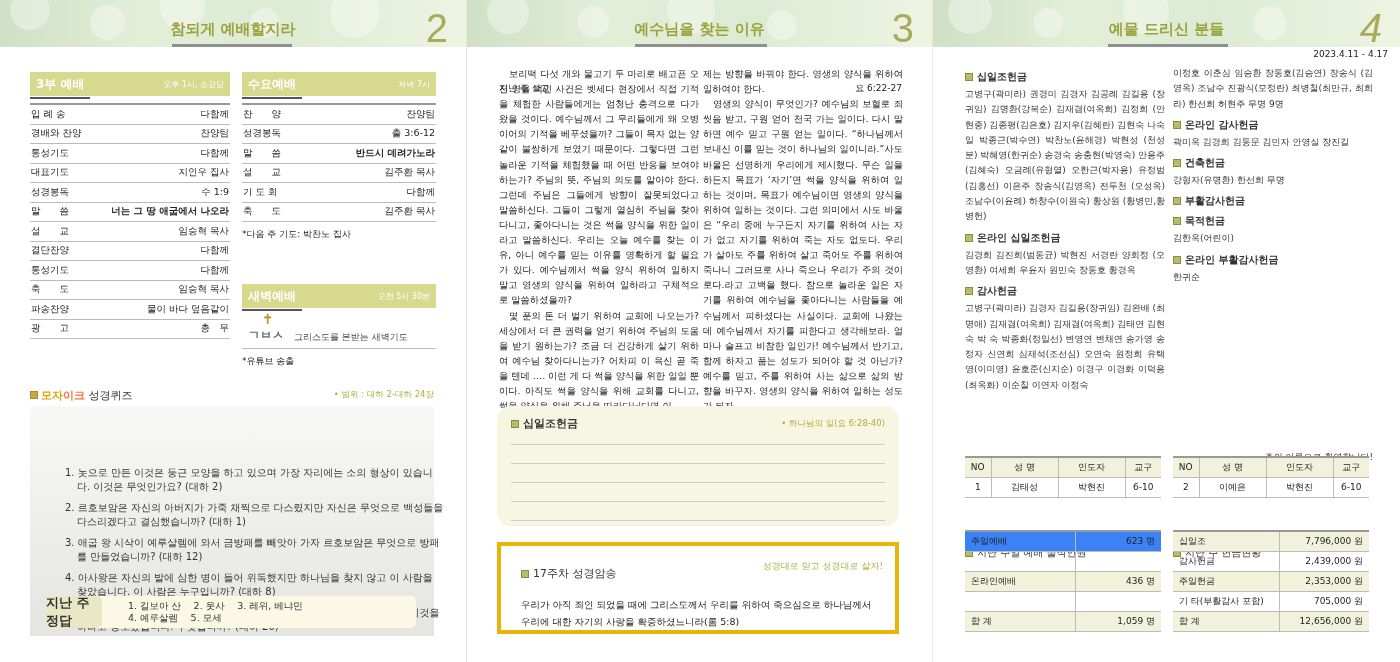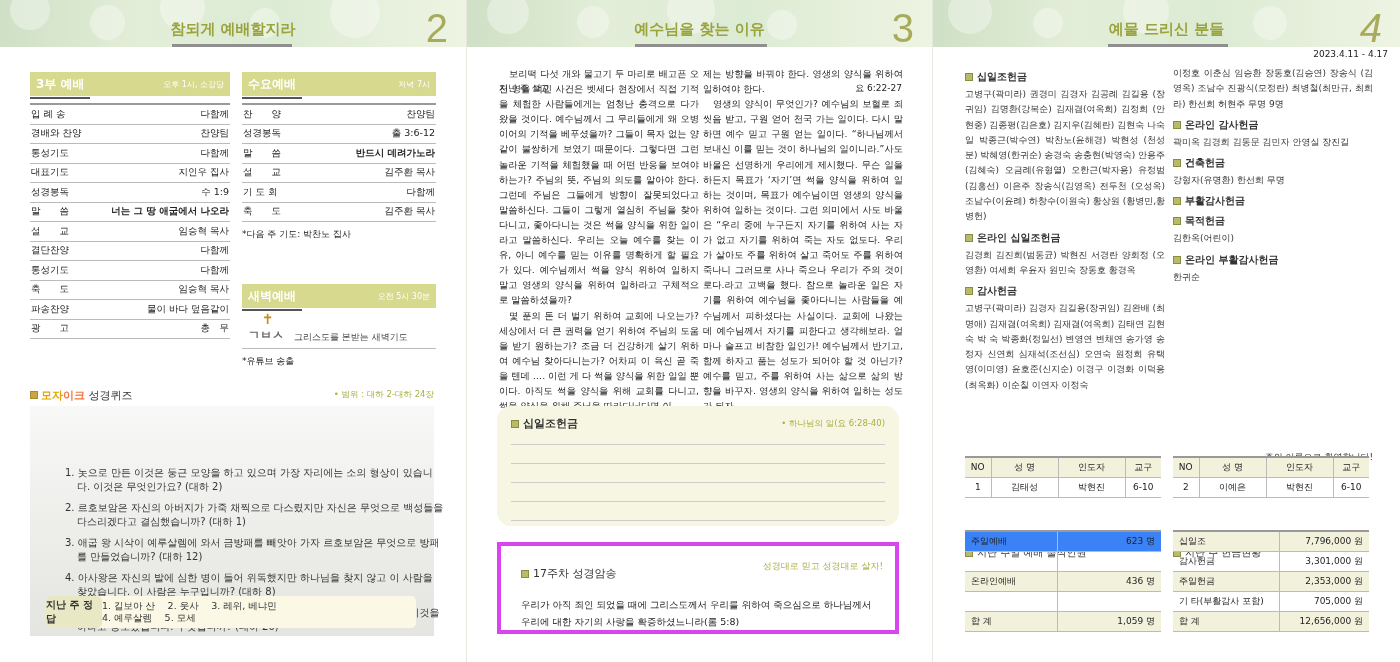--- a/index.html
+++ b/index.html
@@ -37,34 +37,34 @@
 .quiz-header{position:absolute;left:0;top:0;width:100%;height:22px;background:#fff;display:flex;justify-content:space-between;align-items:center;}
 .quiz-title{font-size:11px;font-weight:bold;}
 .quiz-title .sq{display:inline-block;width:8px;height:8px;background:#c9a640;margin-right:3px;border:1px solid #a88a30;}
 .quiz-title .m1{color:#e2a400;}
 .quiz-title .m2{color:#f07840;}
 .quiz-title .m3{color:#333;font-weight:normal;}
 .quiz-range{font-size:8.5px;color:#aab040;}
 .quiz-list{position:absolute;left:35px;top:34px;width:380px;margin-top:48px;}
 .qitem{font-size:10px;color:#333;line-height:14px;margin-bottom:7px;padding-left:12px;text-indent:-12px;}
 .answer-box{position:absolute;left:16px;top:212px;width:370px;height:32px;background:#fbf9e6;border-radius:5px;display:flex;align-items:center;}
-.answer-label{width:56px;height:32px;background:#e9e8c4;border-radius:5px;font-size:10px;font-weight:bold;color:#333;display:flex;align-items:center;justify-content:center;}
-.answer-text{font-size:9.5px;color:#333;padding-left:0;line-height:12px;}
+.answer-label{width:56px;height:32px;background:#e9e8c4;border-radius:5px;font-size:13px;font-weight:bold;color:#333;display:flex;align-items:center;justify-content:center;}
+.answer-text{font-size:9.5px;color:#333;padding-left:26px;line-height:12px;}
 
 
 .sermon-meta{position:absolute;top:50px;left:32px;right:30px;display:flex;justify-content:space-between;font-size:9px;color:#222;margin-top:32px;}
 .sermon-col{position:absolute;top:66px;width:200px;font-size:9.3px;line-height:15.1px;color:#222;text-align:justify;}
 .sermon-col p{text-indent:10px;}
 .notes-box{position:absolute;left:30px;top:406px;width:402px;height:120px;background:#f6f6e2;border-radius:14px;}
 .notes-head{position:absolute;left:14px;top:10px;right:14px;display:flex;justify-content:space-between;align-items:center;}
 .notes-title{font-size:11px;font-weight:bold;color:#333;}
 .sq-icon{display:inline-block;width:8px;height:8px;background:#b9bb6c;border:1px solid #8a8c40;margin-right:4px;vertical-align:middle;}
 .notes-ref{font-size:8.5px;color:#aab040;}
 .nline{position:absolute;left:14px;right:14px;height:1px;background:#ccc;}
-.memo-box{position:absolute;left:30px;top:542px;width:402px;height:92px;background:#d946ef;padding:4px;}
+.memo-box{position:absolute;left:30px;top:542px;width:402px;height:92px;background:#eab308;padding:4px;}
 .memo-inner{width:100%;height:100%;background:#fff;position:relative;}
 .memo-title{position:absolute;left:20px;top:20px;font-size:11px;color:#333;}
 .memo-slogan{position:absolute;right:12px;top:14px;font-size:9px;color:#aab040;}
 .memo-text{position:absolute;left:20px;top:50px;right:20px;font-size:9.5px;line-height:17px;color:#222;}
 
 
 .date-range{position:absolute;top:49px;right:12px;font-size:9px;color:#222;}
 .off-col{position:absolute;top:66px;width:200px;}
 .off-sec{margin-bottom:6px;}
 .off-title{font-size:10px;font-weight:bold;color:#333;margin-bottom:3px;}
@@ -353,21 +353,21 @@
           <td class="c vb">6-10</td>
         </tr>
   </tbody>
     </table>
 
   <div class="tbl-title" style="position:absolute;left:32px;top:514px;"><span class="sq-icon"></span><span>지난 주일 예배 출석인원</span></div>
   <table class="tbl" style="position:absolute;left:32px;top:530px;width:196px;">
     <tbody>
         <tr class="first" style="background:#3b82f6;">
           <td class="l">주일예배</td>
-          <td class="r vb" style="width:104px;">623 명</td>
+          <td class="r vb" style="width:86px;">623 명</td>
         </tr>
     <tr>
           <td class="l"></td>
           <td class="r vb"></td>
         </tr>
     <tr style="background:#f2f1dc;">
           <td class="l">온라인예배</td>
           <td class="r vb">436 명</td>
         </tr>
     <tr>
@@ -383,21 +383,21 @@
 
   <div class="tbl-title" style="position:absolute;left:240px;top:514px;"><span class="sq-icon"></span><span>지난 주 헌금현황</span></div>
   <table class="tbl" style="position:absolute;left:240px;top:530px;width:196px;">
     <tbody>
         <tr class="first" style="background:#f2f1dc;">
           <td class="l">십일조</td>
           <td class="r vb" style="width:90px;">7,796,000 원</td>
         </tr>
     <tr>
           <td class="l">감사헌금</td>
-          <td class="r vb">3,301,000 원</td>
+          <td class="r vb">2,439,000 원</td>
         </tr>
     <tr style="background:#f2f1dc;">
           <td class="l">주일헌금</td>
           <td class="r vb">2,353,000 원</td>
         </tr>
     <tr>
           <td class="l">기 타(부활감사 포함)</td>
           <td class="r vb">705,000 원</td>
         </tr>
     <tr style="background:#f2f1dc;">

